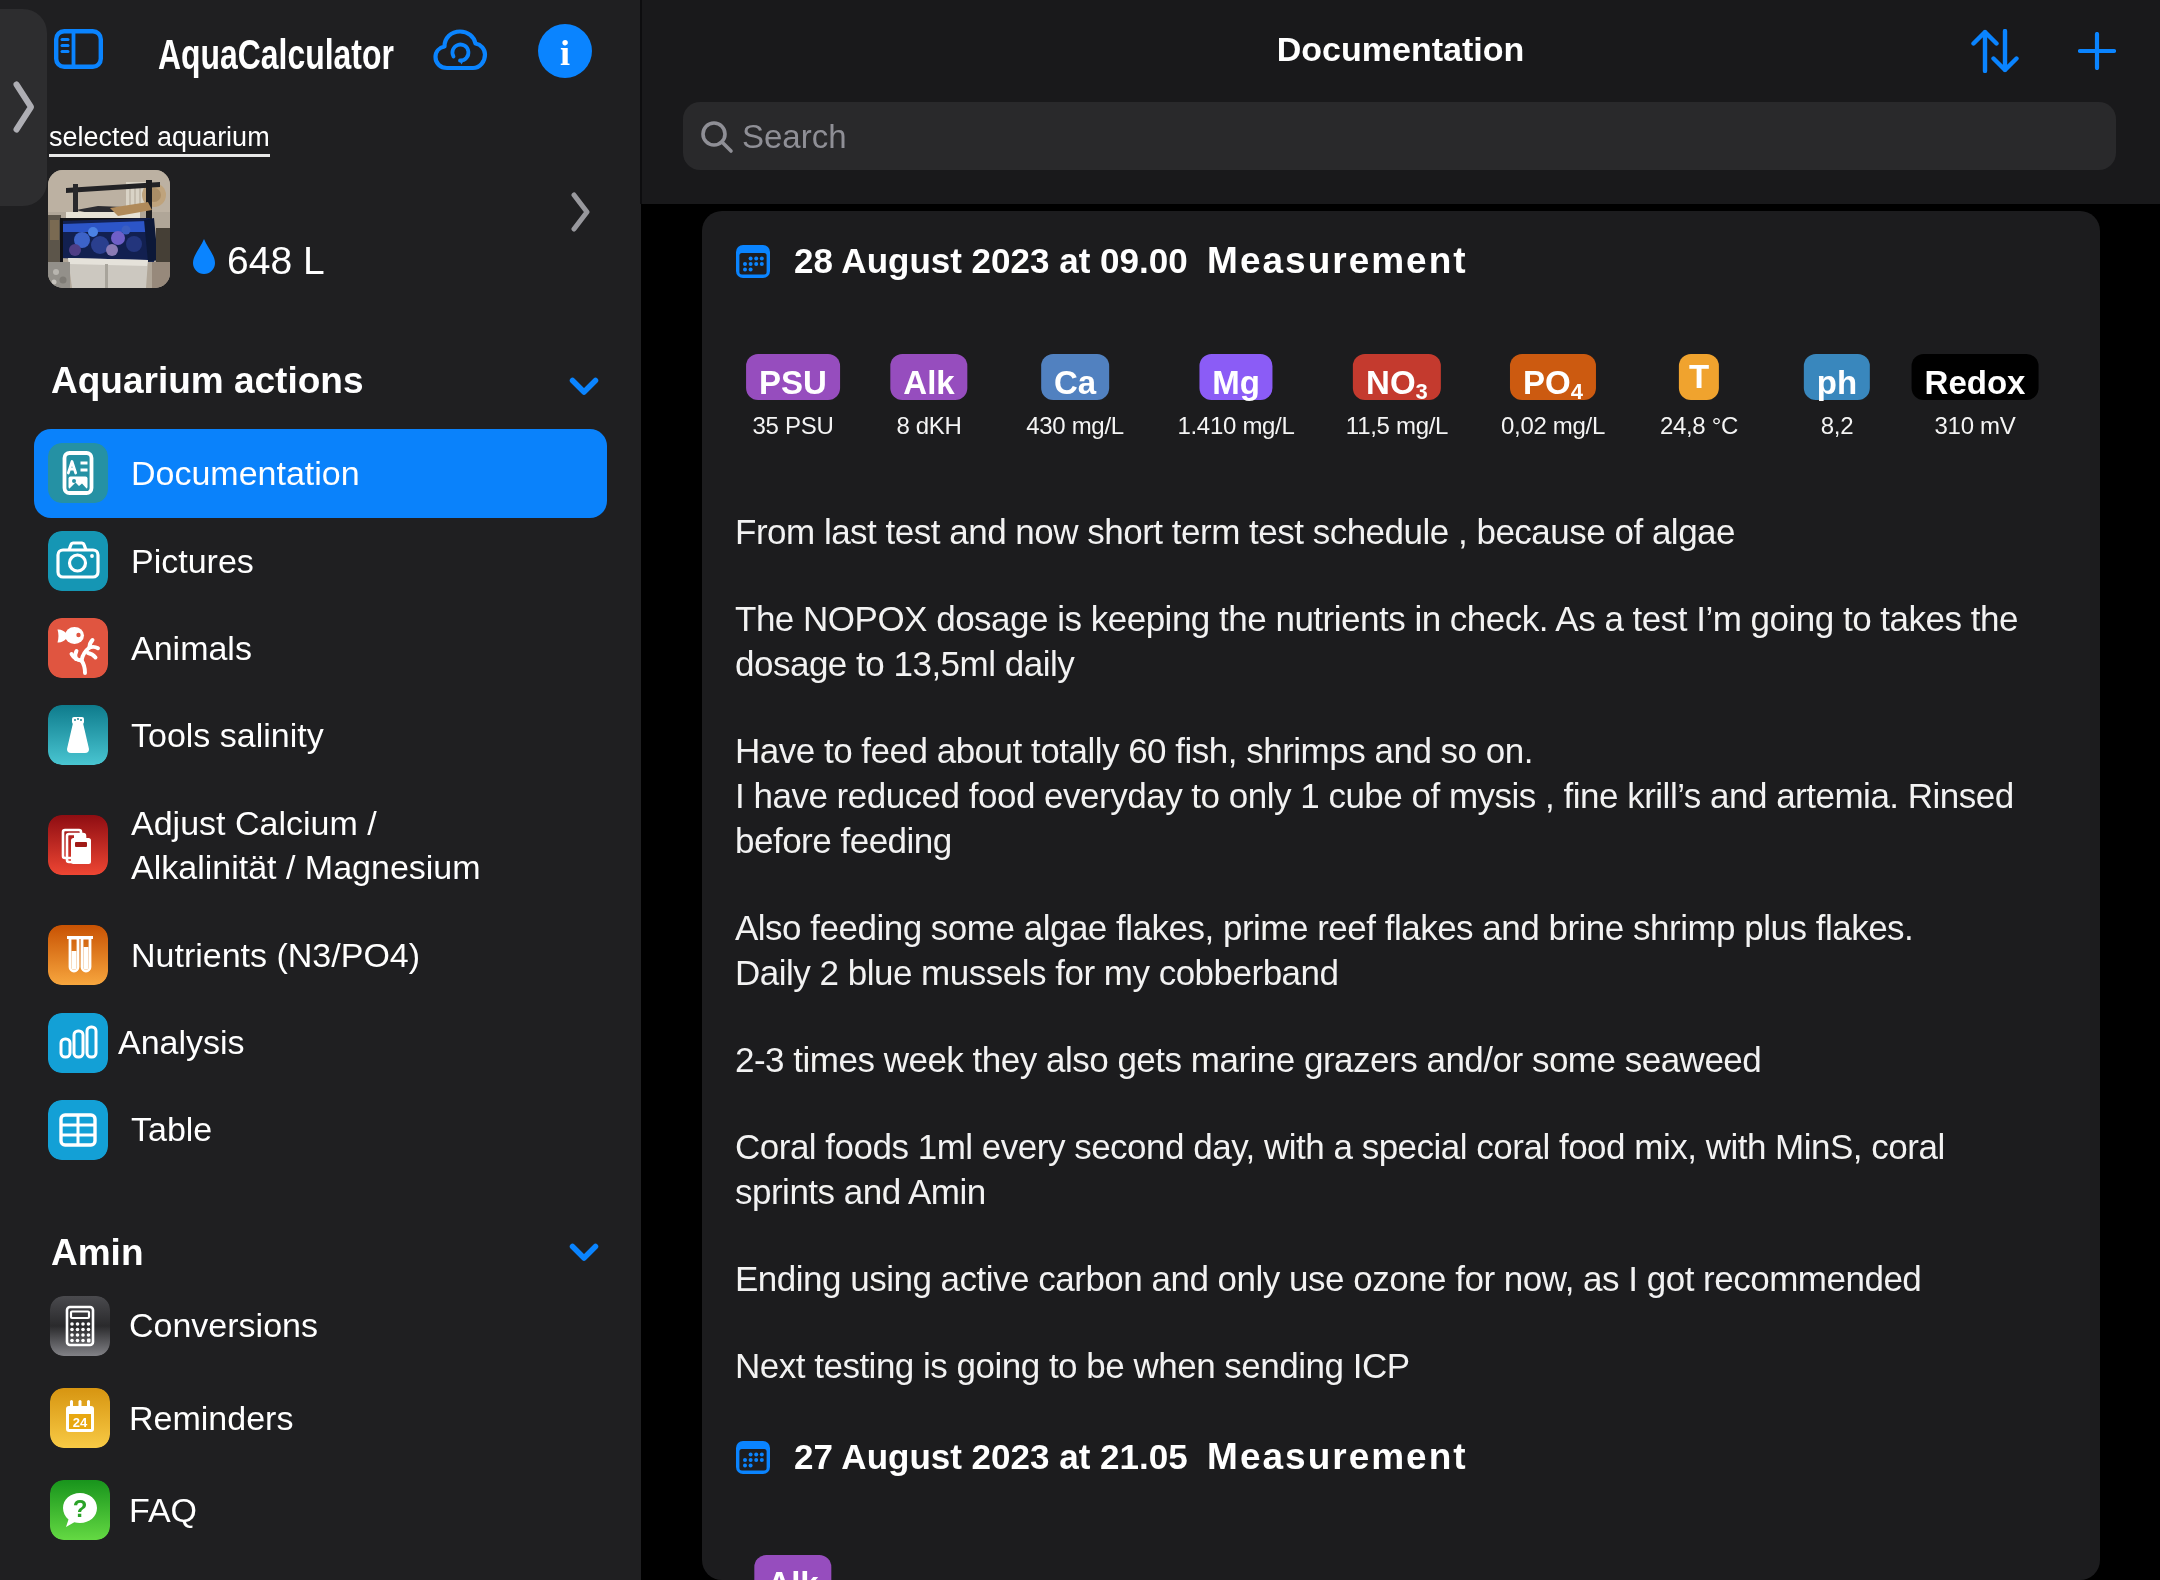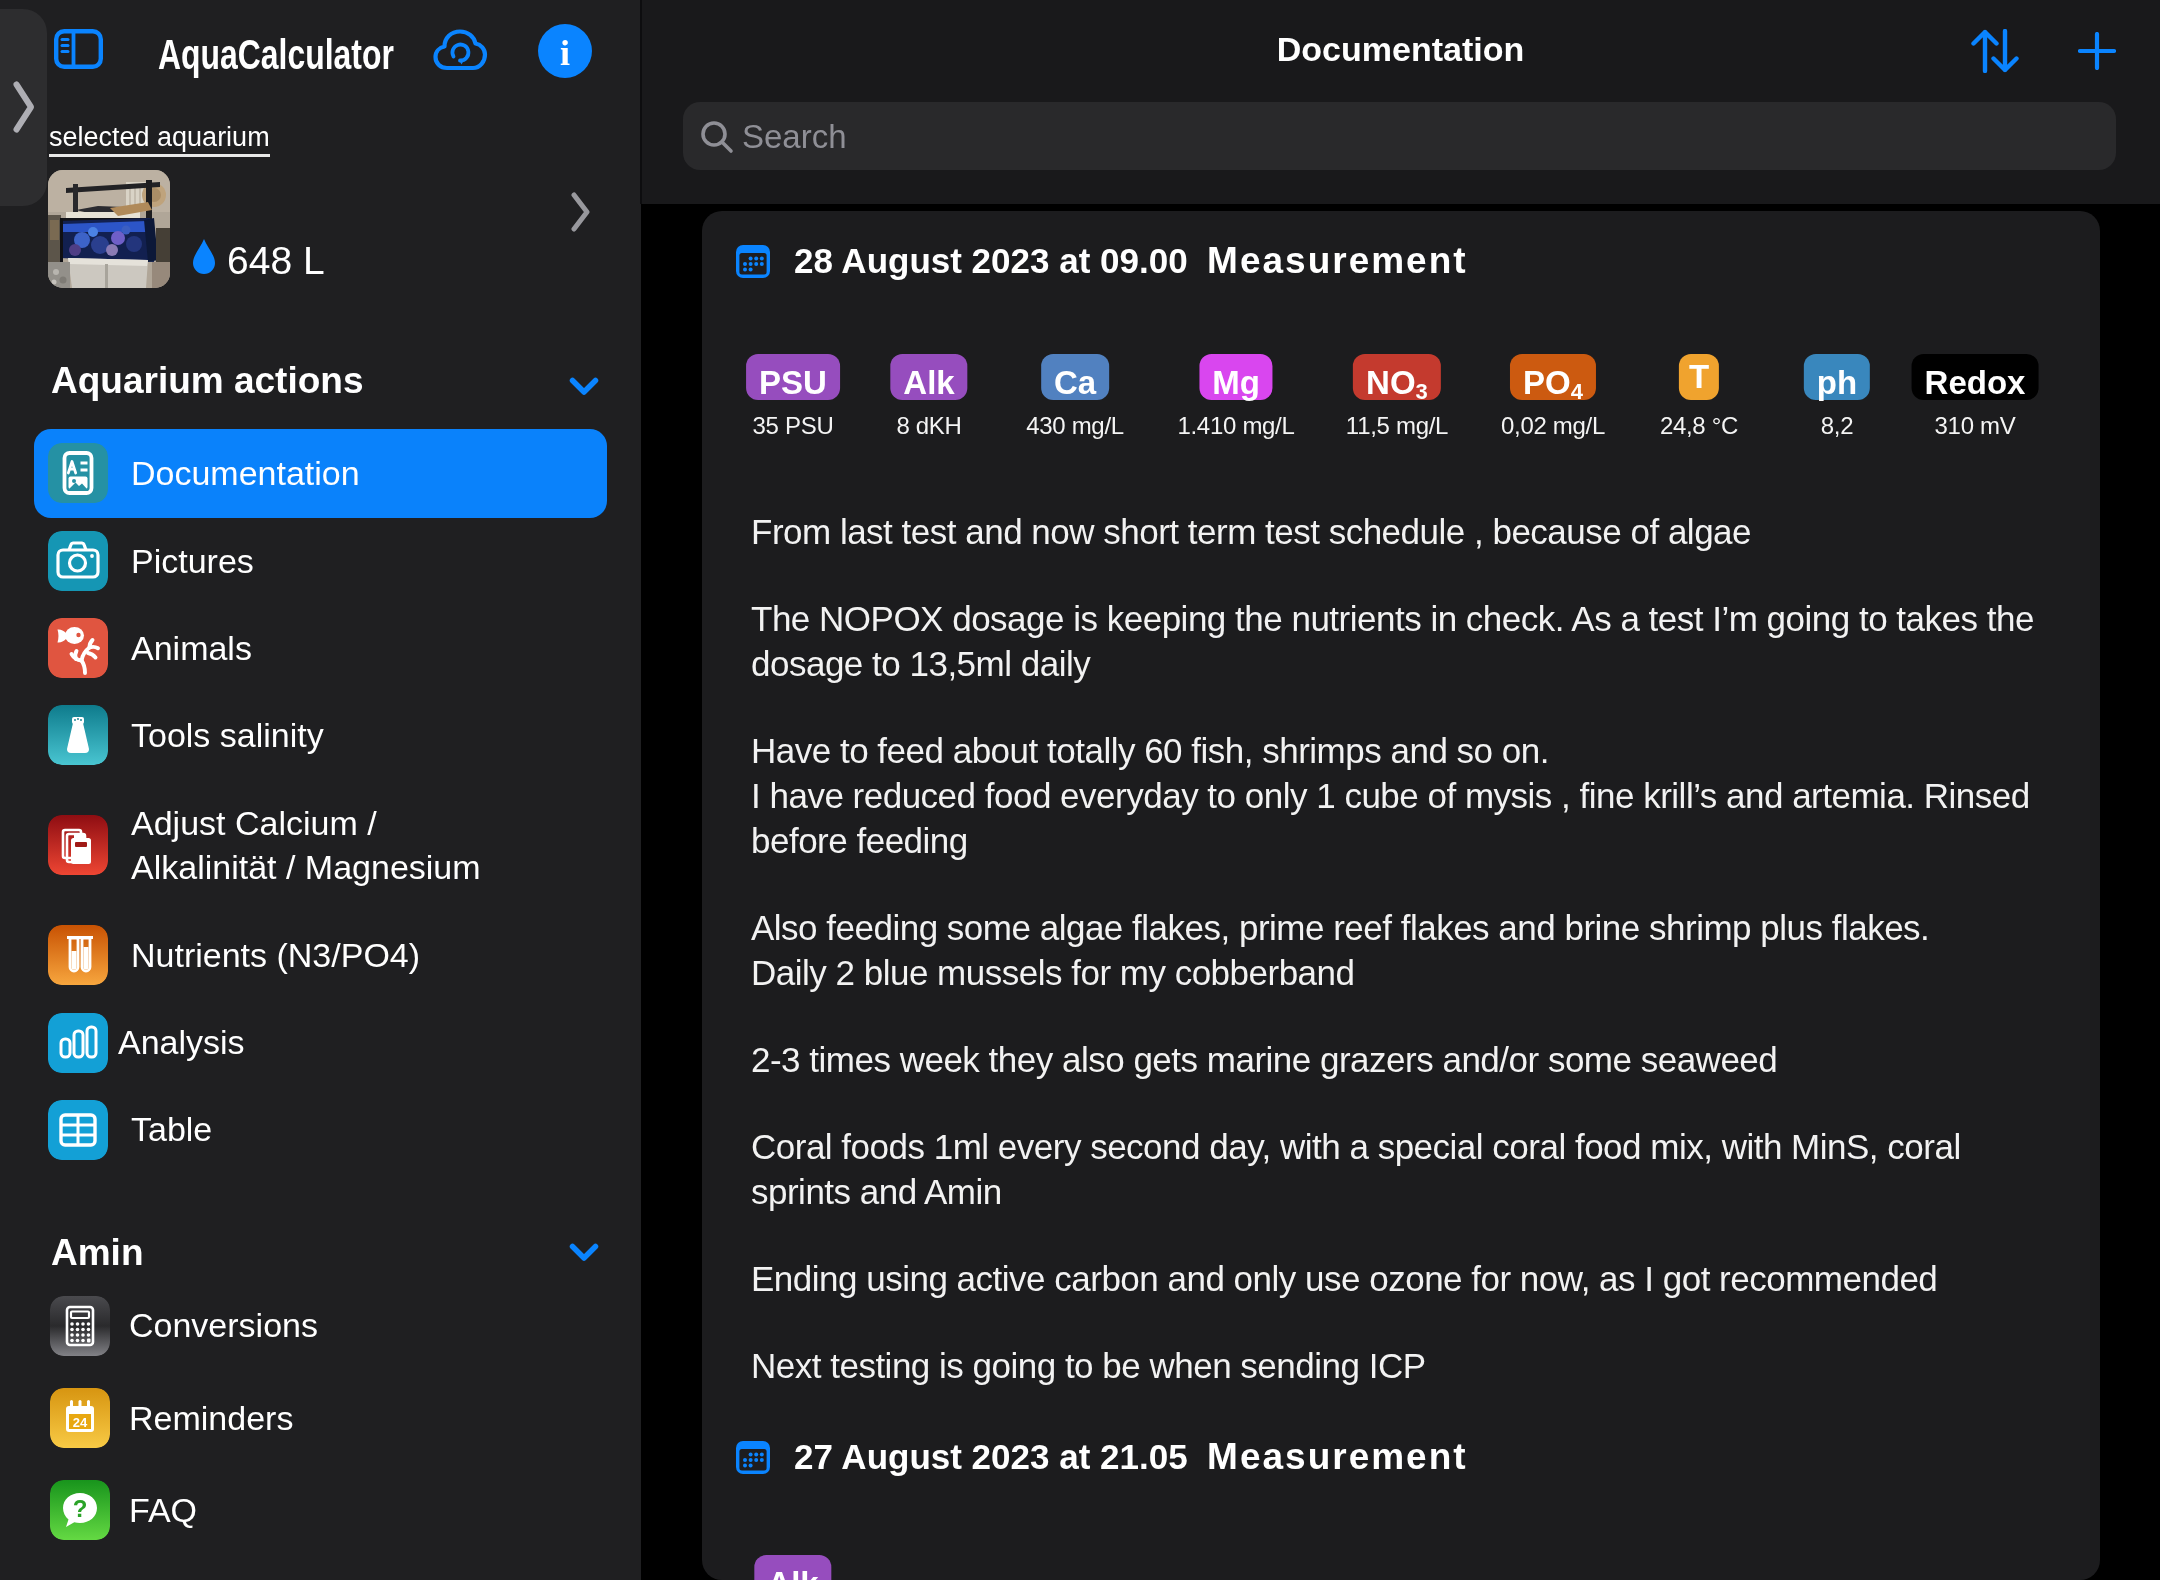--- a/index.html
+++ b/index.html
@@ -27,21 +27,21 @@
   #searchtxt { left:742px; top:118px; font-size:33px; line-height:38px; color:#8f8f96; }
   #card { left:702px; top:211px; width:1398px; height:1369px; background:#1c1c1e; border-radius:20px; }
 
   .datehead { font-size:35px; line-height:40px; font-weight:700; color:#fff; white-space:nowrap; }
   .meas { font-weight:600; font-size:37px; letter-spacing:2px; }
   .badgecol { position:absolute; transform:translateX(-50%); text-align:center; }
   .badge { display:inline-block; height:46px; line-height:46px; border-radius:12px; padding:6px 13px; font-size:33px; font-weight:700; color:#fff; }
   .badge sub { font-size:22px; vertical-align:baseline; position:relative; top:5px; }
   .bval { margin-top:12px; font-size:24px; letter-spacing:-0.3px; color:#f4f4f4; white-space:nowrap; }
   #bodytext { left:735px; top:509px; width:1330px; font-size:35px; letter-spacing:-0.5px; line-height:45px; color:#f2f2f2; }
-  #bodytext p { margin-bottom:42px;margin-left:16px; }
+  #bodytext p { margin-bottom:42px; }
 </style>
 </head>
 <body>
 <div id="page">
 
   <div id="sidebar"></div>
   <div id="tab"></div>
   <svg class="abs" style="left:12px; top:80px;" width="24" height="54" viewBox="0 0 24 54">
     <path d="M4.5 4.5 L19 27 L4.5 49.5" fill="none" stroke="#aeaeb4" stroke-width="6" stroke-linecap="round" stroke-linejoin="round"></path>
   </svg>
@@ -341,21 +341,21 @@
   </div>
   <div class="badgecol" style="left:929px; top:354px;">
     <span class="badge" style="background:#964dbe;">Alk</span>
     <div class="bval">8 dKH</div>
   </div>
   <div class="badgecol" style="left:1075px; top:354px;">
     <span class="badge" style="background:#5181c0;">Ca</span>
     <div class="bval">430 mg/L</div>
   </div>
   <div class="badgecol" style="left:1236px; top:354px;">
-    <span class="badge" style="background:#d946ef;">Mg</span>
+    <span class="badge" style="background:#8b5cf6;">Mg</span>
     <div class="bval">1.410 mg/L</div>
   </div>
   <div class="badgecol" style="left:1397px; top:354px;">
     <span class="badge" style="background:#c43a2e;">NO<sub>3</sub></span>
     <div class="bval">11,5 mg/L</div>
   </div>
   <div class="badgecol" style="left:1553px; top:354px;">
     <span class="badge" style="background:#cc5a10;">PO<sub>4</sub></span>
     <div class="bval">0,02 mg/L</div>
   </div>

